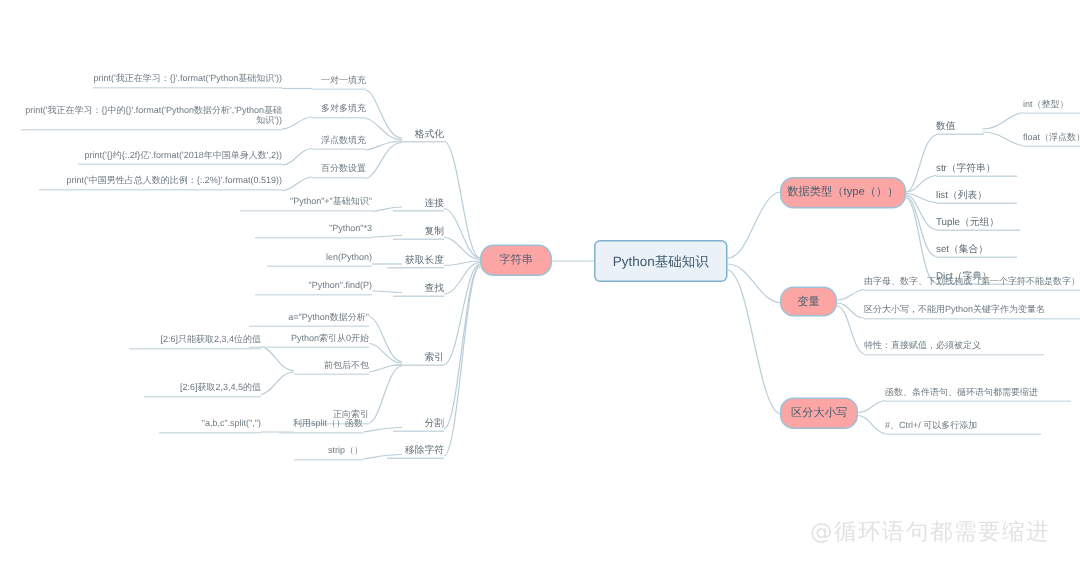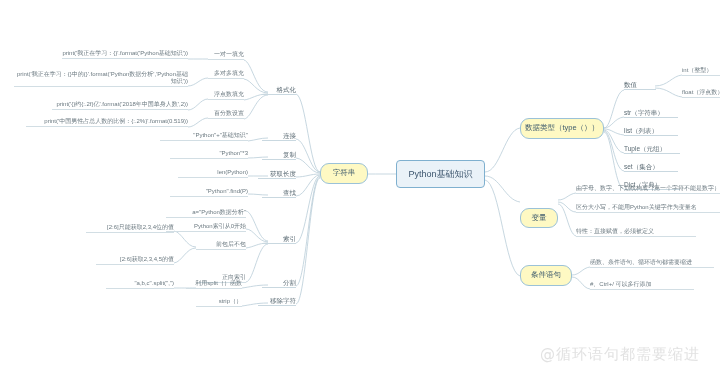--- a/index.html
+++ b/index.html
@@ -22,21 +22,21 @@
     border-radius:4px;
     color:#3d566e;
     font-size:9px;
     display:flex;align-items:center;justify-content:center;
     text-align:center;
     line-height:1.2;
     padding:2px 4px;
   }
   
   .lvl1{
-    background:#fef9c3;
+    background:#fca5a5;
     border:1px solid #9bc2d8;
     border-radius:9px;
     color:#44606f;
     font-size:7.5px;
     display:flex;align-items:center;justify-content:center;
     text-align:center;
     line-height:1.15;
     padding:1px 3px;
   }
   
@@ -168,35 +168,35 @@
   <div class="node lvl2 r" style="left:624px;top:142px;width:56px;height:12px;">
     <span>Tuple（元组）</span>
   </div>
   <div class="node lvl2 r" style="left:624px;top:160px;width:54px;height:12px;">
     <span>set（集合）</span>
   </div>
   <div class="node lvl2 r" style="left:624px;top:178px;width:56px;height:12px;">
     <span>Dict（字典）</span>
   </div>
 
-  <div class="node lvl1" style="left:520px;top:208px;width:38px;height:20px;text-align:center;">
+  <div class="node lvl1" style="left:520px;top:191px;width:38px;height:20px;text-align:center;">
     <span>变量</span>
   </div>
   <div class="node lvl3 r" style="left:576px;top:183px;width:144px;height:11px;">
     <span>由字母、数字、下划线构成（第一个字符不能是数字）</span>
   </div>
   <div class="node lvl3 r" style="left:576px;top:202px;width:144px;height:11px;">
     <span>区分大小写，不能用Python关键字作为变量名</span>
   </div>
   <div class="node lvl3 r" style="left:576px;top:226px;width:120px;height:11px;">
     <span>特性：直接赋值，必须被定义</span>
   </div>
 
   <div class="node lvl1" style="left:520px;top:265px;width:52px;height:21px;">
-    <span>条件语句</span>
+    <span>区分大小写</span>
   </div>
   <div class="node lvl3 r" style="left:590px;top:257px;width:124px;height:11px;">
     <span>函数、条件语句、循环语句都需要缩进</span>
   </div>
   <div class="node lvl3 r" style="left:590px;top:279px;width:104px;height:11px;">
     <span>#、Ctrl+/ 可以多行添加</span>
   </div>
 
   <div class="node lvl1" style="left:320px;top:163px;width:48px;height:21px;">
     <span>字符串</span>

